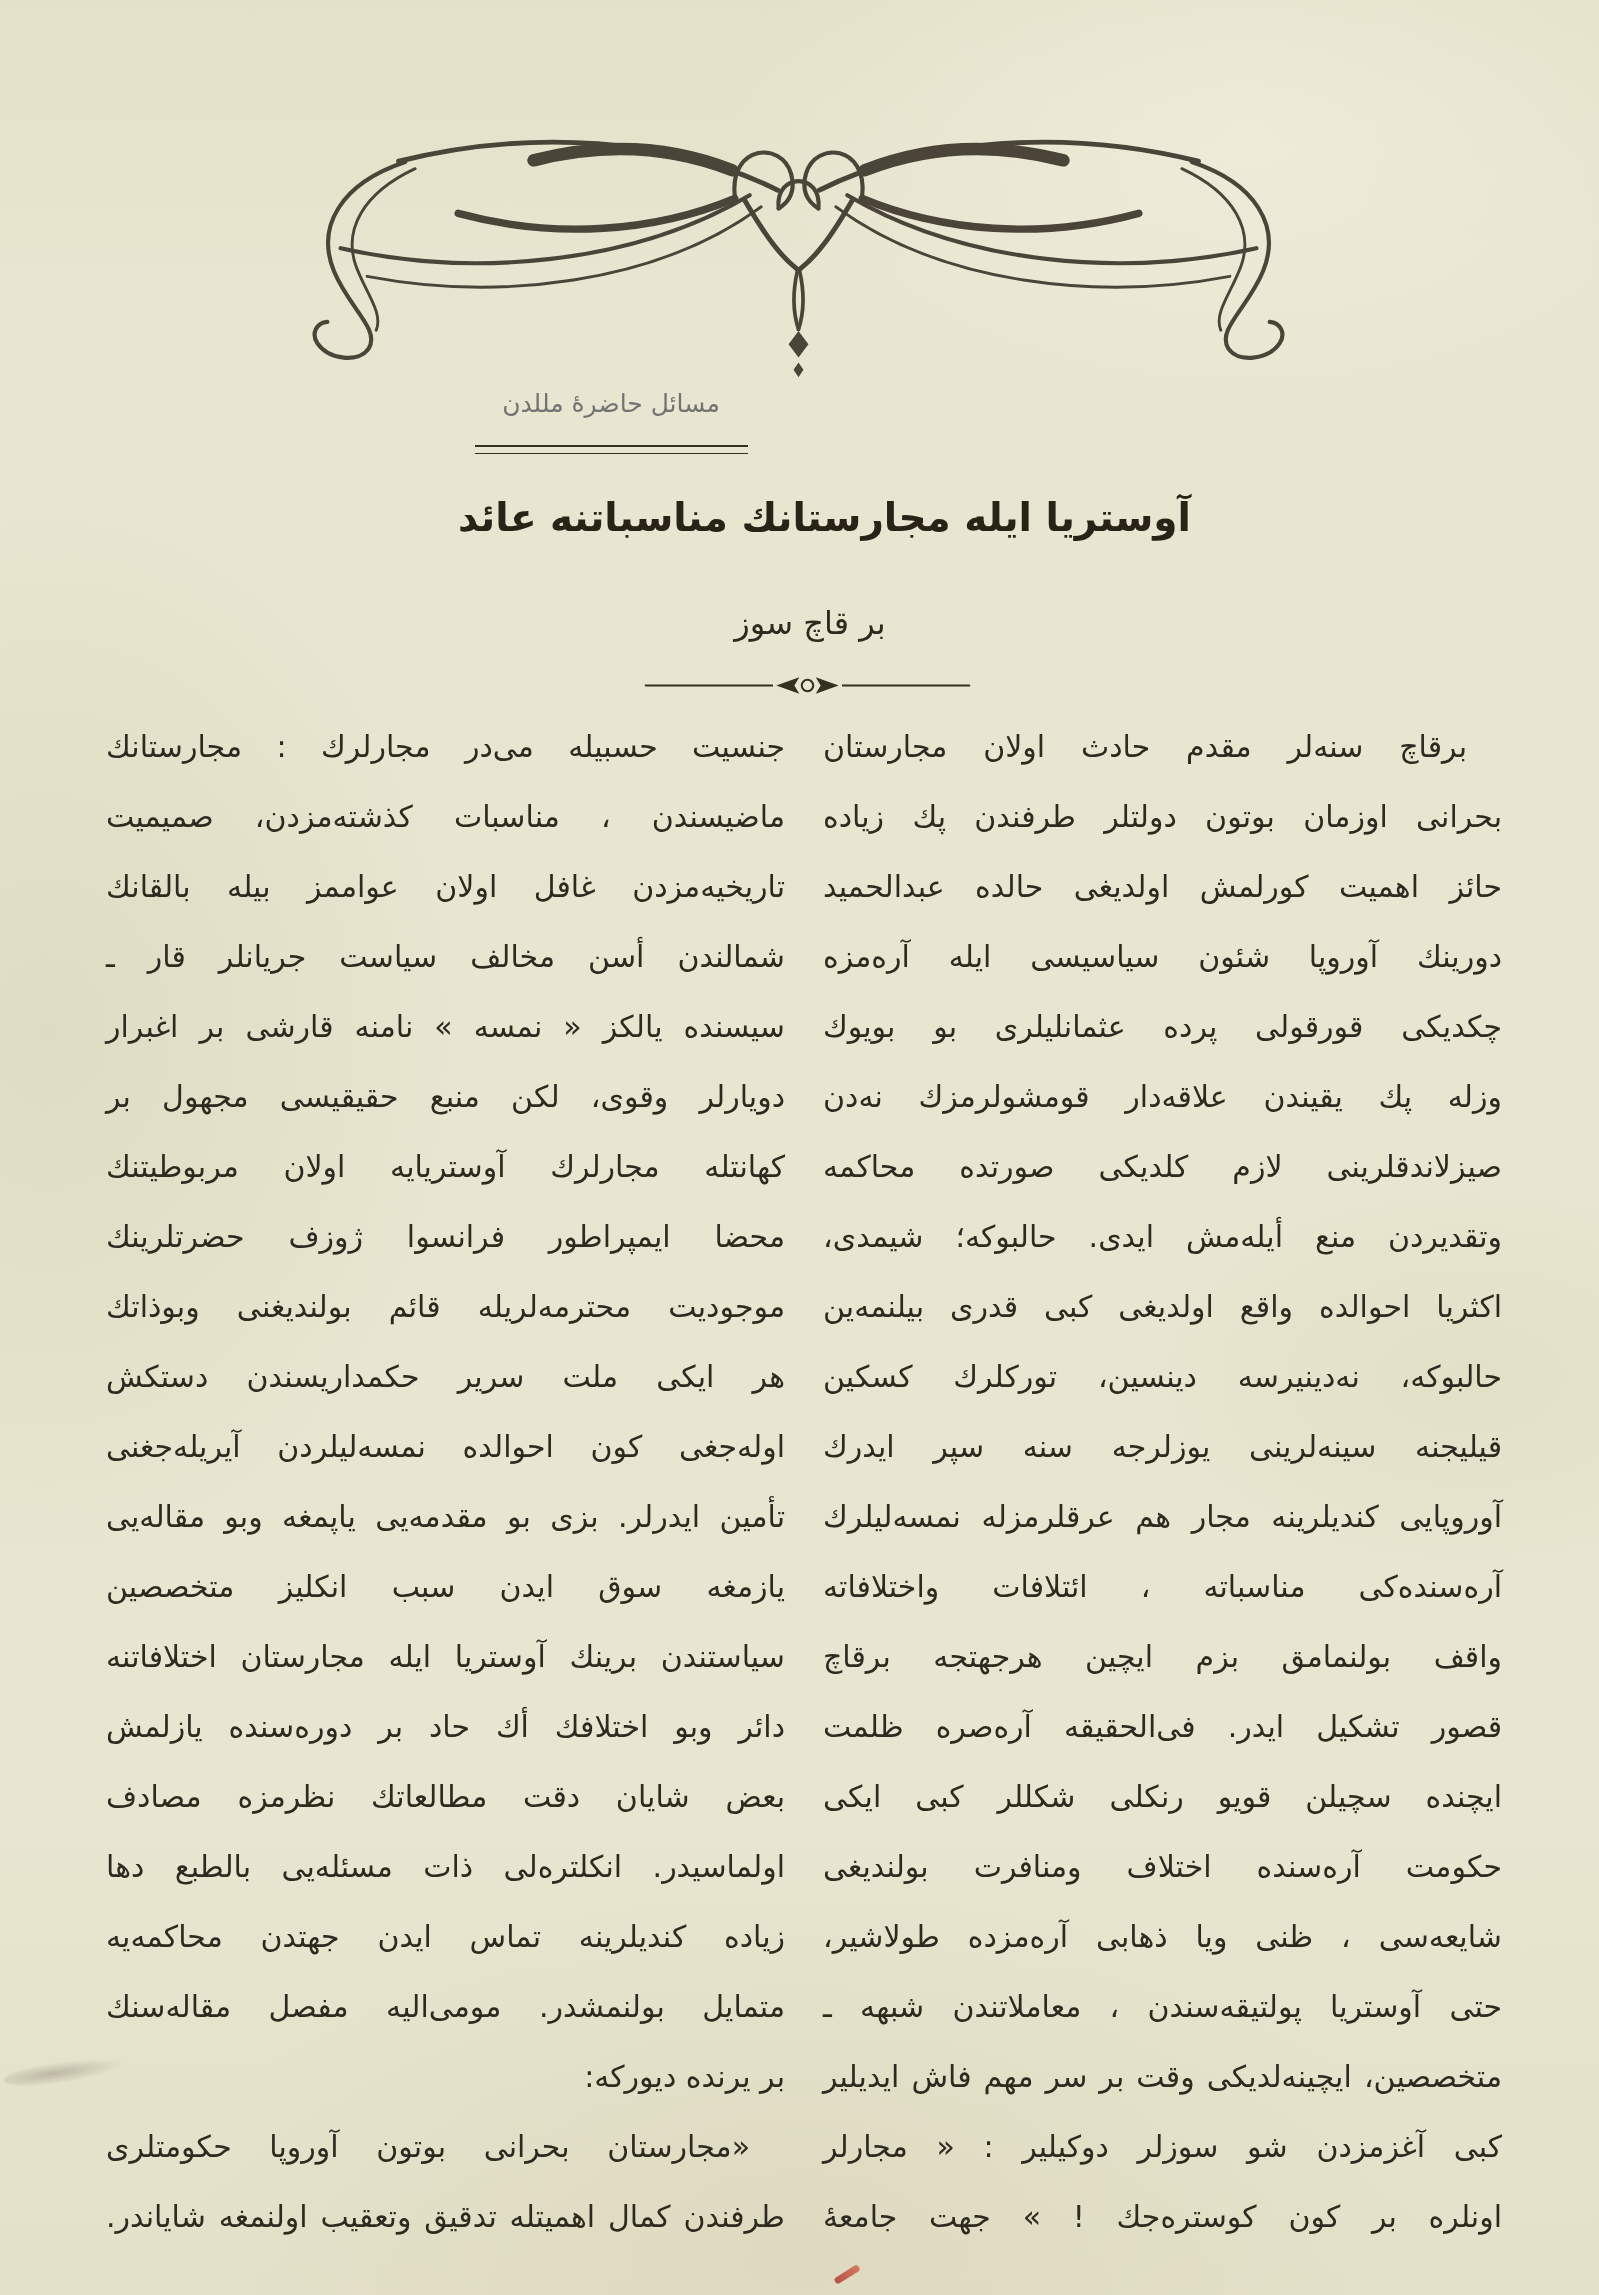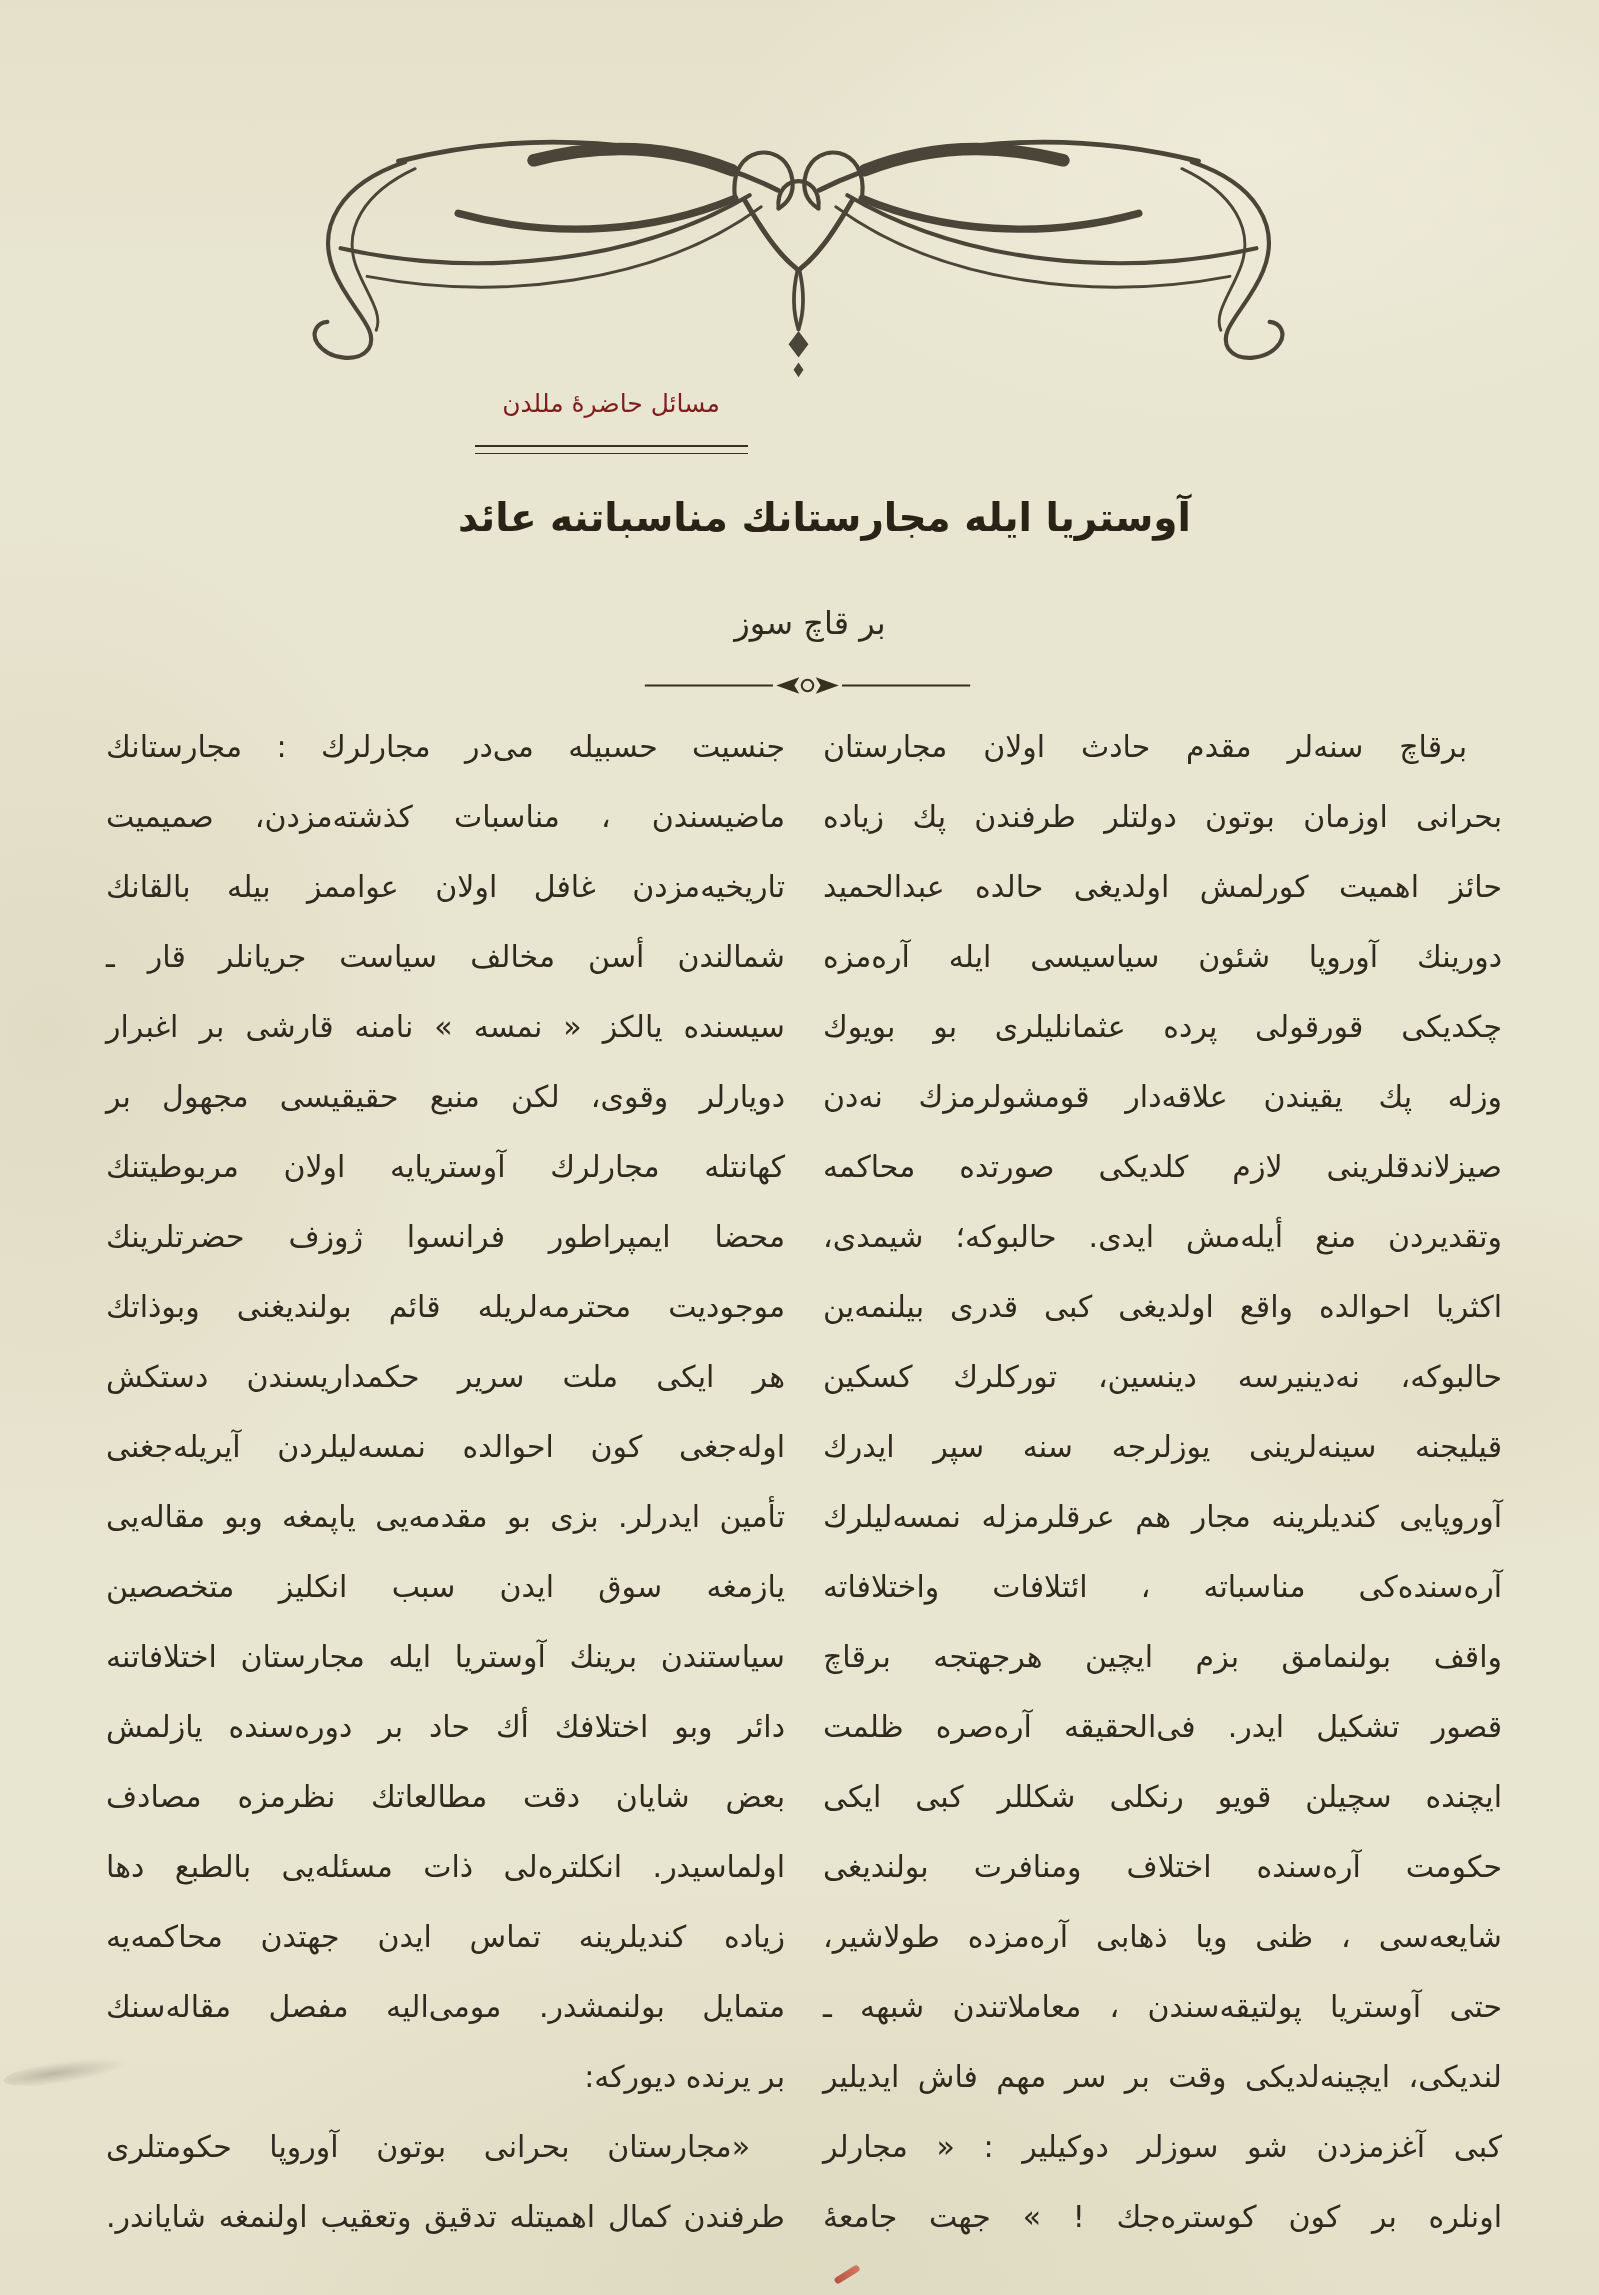--- a/index.html
+++ b/index.html
@@ -14,21 +14,21 @@
       radial-gradient(ellipse 745px 414px at 78% 6%, rgba(244,242,226,.55), transparent 70%),
       radial-gradient(ellipse 579px 745px at 3% 45%, rgba(203,198,168,.30), transparent 70%),
       radial-gradient(ellipse 828px 497px at 50% 98%, rgba(210,205,175,.35), transparent 75%),
       radial-gradient(ellipse 414px 248px at 92% 60%, rgba(216,211,180,.30), transparent 75%),
       linear-gradient(180deg, rgba(222,218,190,.35) 0%, rgba(236,233,214,.0) 12%, rgba(236,233,214,.0) 80%, rgba(219,215,186,.30) 100%);
   }
   .page-content{position:absolute;inset:0;color:#2e2a1f;}
   .flourish{position:absolute;left:281px;top:114px;width:1035px;height:265px;opacity:.9;}
   .kicker{
     position:absolute;left:404px;top:386px;width:414px;
-    text-align:center;font-size:25px;line-height:1.4;color:#7f1d1d;
+    text-align:center;font-size:25px;line-height:1.4;color:#737373;
   }
   .kicker-rule{
     position:absolute;left:475px;top:445px;width:273px;height:5.8px;
     border-top:2.5px solid #35301f;border-bottom:1.7px solid #35301f;
   }
   .title{
     position:absolute;left:328px;top:493px;width:993px;margin:0;
     text-align:center;font-size:39px;font-weight:bold;line-height:1.3;color:#292317;
   }
   .subtitle{
@@ -122,21 +122,21 @@
     <div class="ln">حالبوكه، نه‌دينيرسه دينسين، توركلرك كسكين</div>
     <div class="ln">قيليجنه سينه‌لرينى يوزلرجه سنه سپر ايدرك</div>
     <div class="ln">آوروپايى كنديلرينه مجار هم عرقلرمزله نمسه‌ليلرك</div>
     <div class="ln">آره‌سنده‌كى مناسباته ، ائتلافات واختلافاته</div>
     <div class="ln">واقف بولنمامق بزم ايچين هرجهتجه برقاچ</div>
     <div class="ln">قصور تشكيل ايدر. فى‌الحقيقه آره‌صره ظلمت</div>
     <div class="ln">ايچنده سچيلن قويو رنكلى شكللر كبى ايكى</div>
     <div class="ln">حكومت آره‌سنده اختلاف ومنافرت بولنديغى</div>
     <div class="ln">شايعه‌سى ، ظنى ويا ذهابى آره‌مزده طولاشير،</div>
     <div class="ln">حتى آوستريا پولتيقه‌سندن ، معاملاتندن شبهه ـ</div>
-    <div class="ln">لنديكى، ايچينه‌لديكى وقت بر سر مهم فاش ايديلير</div>
+    <div class="ln">متخصصين، ايچينه‌لديكى وقت بر سر مهم فاش ايديلير</div>
     <div class="ln">كبى آغزمزدن شو سوزلر دوكيلير : « مجارلر</div>
     <div class="ln">اونلره بر كون كوستره‌جك ! » جهت جامعهٔ</div>
   </div>
 
   <div class="col col-l" dir="rtl">
     <div class="ln">جنسيت حسبيله مى‌در مجارلرك : مجارستانك</div>
     <div class="ln">ماضيسندن ، مناسبات كذشته‌مزدن، صميميت</div>
     <div class="ln">تاريخيه‌مزدن غافل اولان عواممز بيله بالقانك</div>
     <div class="ln">شمالندن أسن مخالف سياست جريانلر قار ـ</div>
     <div class="ln">سيسنده يالكز « نمسه » نامنه قارشى بر اغبرار</div>

